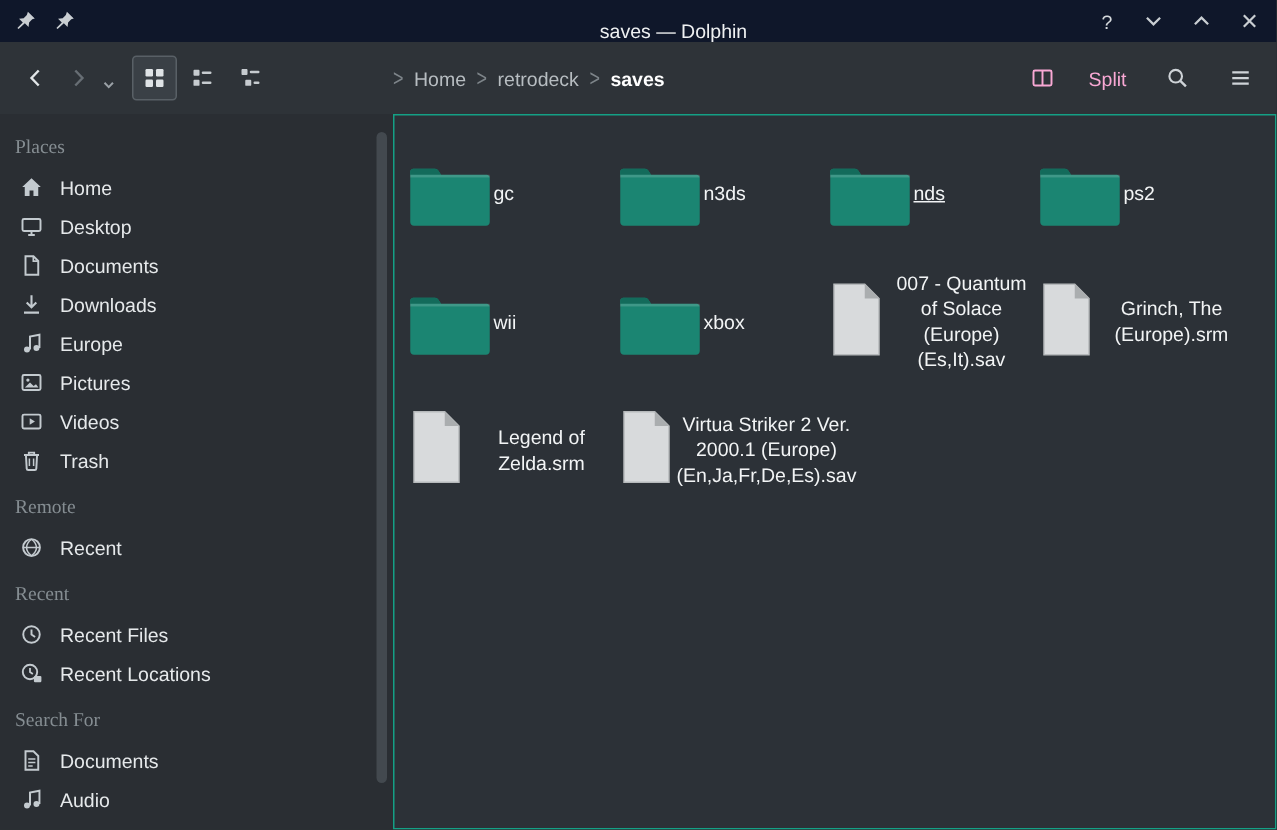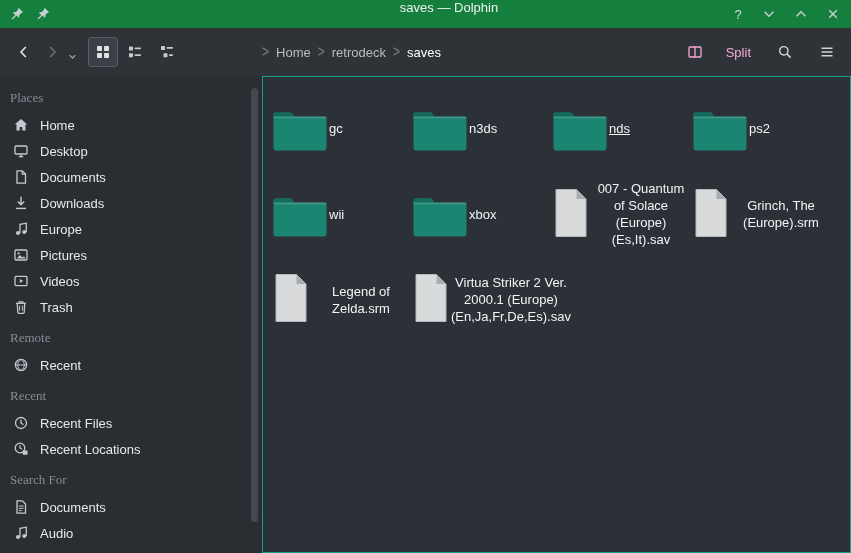--- a/index.html
+++ b/index.html
@@ -7,22 +7,22 @@
   body {
     width:851px; height:553px; overflow:hidden;
     background:#2b3035; color:#fcfcfc;
     font-family:"Liberation Sans", sans-serif; font-size:13px;
     position:relative;
   }
   .window { width:851px; height:553px; display:flex; flex-direction:column; }
 
   
   .titlebar {
-    height:28px; flex:0 0 28px; background:#15803d;
-    display:flex; align-items:flex-start; position:relative;
+    height:28px; flex:0 0 28px; background:#0f172a;
+    display:flex; align-items:flex-end; position:relative;
     color:#e9ecee;
     padding-left:47px;
   }
   .tb-left { position:absolute; left:9px; top:0; height:28px; display:flex; align-items:center; gap:10px; }
   .tb-title { flex:1; text-align:center; font-size:13px; color:#eff1f2; }
   .tb-right { position:absolute; right:10px; top:0; height:28px; display:flex; align-items:center; gap:16px; }
   .tb-btn { width:16px; height:16px; display:inline-flex; align-items:center; justify-content:center; color:#c9ced2; cursor:default; }
   .tb-help { font-size:13px; color:#d6dadd; width:14px; text-align:center; }
 
   
@@ -32,21 +32,21 @@
   }
   .nav-btn { width:28px; height:28px; display:inline-flex; align-items:center; justify-content:center; border-radius:3px; }
   .nav-btn.back { color:#e2e6e8; }
   .nav-btn.fwd  { color:#676e74; }
   .hist-chevron { width:12px; height:28px; display:inline-flex; align-items:flex-end; justify-content:center; color:#9aa1a6; padding-bottom:5px; }
   .view-group { display:flex; gap:2px; margin-left:10px; }
   .view-btn { width:30px; height:30px; display:inline-flex; align-items:center; justify-content:center; color:#c6cbcf; border-radius:3px; border:1px solid transparent; }
   .view-btn.active { background:#3a4046; border:1px solid #596066; color:#dfe3e6; }
   .breadcrumb { display:flex; align-items:center; gap:7px; margin-left:80px; flex:1; min-width:0; white-space:nowrap; }
   .crumb { color:#b7bdc1; }
-  .crumb.current { color:#ffffff; font-weight:normal; }
+  .crumb.current { color:#ffffff; font-weight:bold; }
   .crumb-sep { color:#7e858a; font-size:12px; transform:scaleY(1.3); display:inline-block; }
   .toolbar-right { display:flex; align-items:center; gap:14px; }
   .split-btn { display:flex; align-items:center; gap:23px; color:#f9a8d4; padding:4px 6px; border-radius:3px; }
   .tool-icon-btn { width:28px; height:28px; display:inline-flex; align-items:center; justify-content:center; color:#ced3d7; }
 
   
   .content { flex:1; display:flex; min-height:0; }
 
   .sidebar {
     width:262px; flex:0 0 262px; background:#2a2e33;

